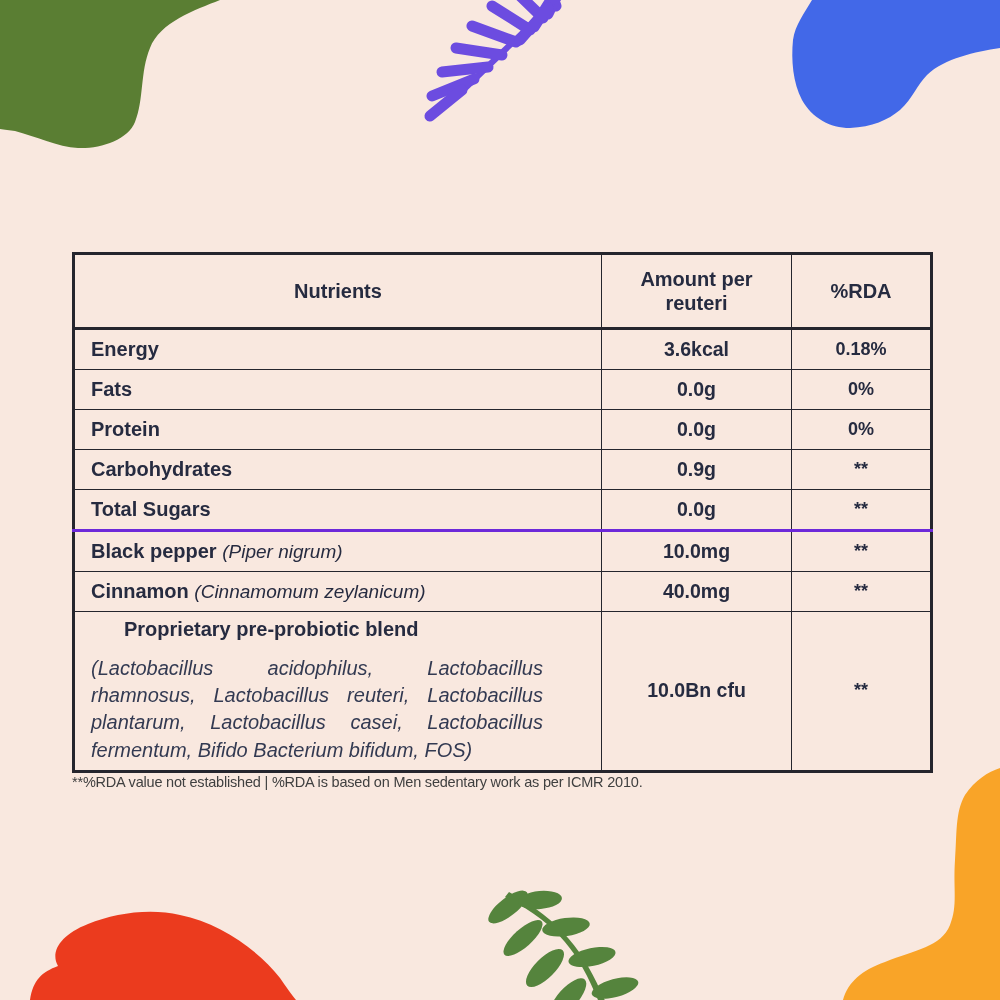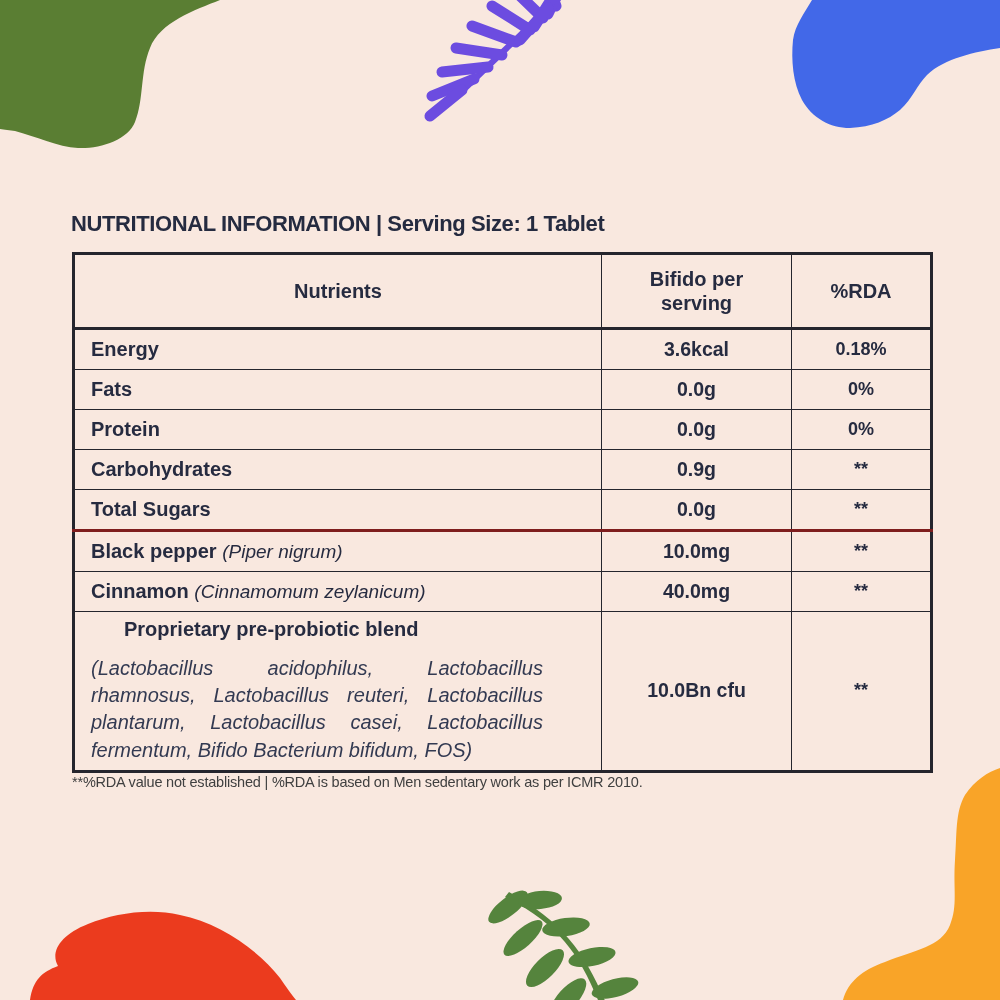--- a/index.html
+++ b/index.html
@@ -26,21 +26,21 @@
   table.nutri th, table.nutri td{
     border:1.5px solid #25252d;
     vertical-align:middle;
   }
   table.nutri thead th{
     height:70px;font-size:20px;font-weight:700;text-align:center;
     border-bottom:3px solid #25252d;line-height:1.2;
   }
   table.nutri thead th.amount{padding:0 28px;}
   tbody td{height:37px;font-size:20px;}
-  tbody tr.section td{border-top:3px solid #7f1d1d;}
+  tbody tr.section td{border-top:3px solid #6d28d9;}
   td.label{text-align:left;padding-left:16px;font-weight:700;}
   td.label .latin{font-weight:400;font-style:italic;font-size:19px;}
   td.val,td.rda{text-align:center;font-weight:700;font-size:19.5px;}
   td.rda{font-size:18px;}
   tr.blend td{height:111px;}
   tr.blend td.label{padding-top:6px;padding-bottom:6px;vertical-align:middle;}
   .blend-title{font-size:20px;font-weight:700;line-height:1.15;margin-left:33px;}
   .blend-sub{
     font-style:italic;font-weight:400;font-size:20px;line-height:1.36;
     text-align:justify;width:452px;color:#333a52;margin-top:14px;
@@ -87,32 +87,31 @@
       <ellipse cx="545" cy="968" rx="25" ry="10" transform="rotate(-45 545 968)"></ellipse>
       <ellipse cx="592" cy="957" rx="24" ry="9" transform="rotate(-12 592 957)"></ellipse>
       <ellipse cx="568" cy="998" rx="25" ry="10" transform="rotate(-48 568 998)"></ellipse>
       <ellipse cx="615" cy="988" rx="24" ry="9" transform="rotate(-15 615 988)"></ellipse>
     </g>
     <path d="M1000,768 C988,772 975,780 965,795 C955,812 957,835 955,860
              C953,890 958,905 950,925 C941,947 915,950 885,962
              C862,970 848,982 843,1000 L1000,1000 Z" fill="#f9a428"></path>
   </svg>
 
-  <div class="page-title">NUTRITIONAL INFORMATION | Serving Size: 1 Tablet</div>
 
   <table class="nutri">
     <colgroup>
         <col class="c1">
         <col class="c2">
         <col class="c3">
       </colgroup>
     <thead>
       <tr>
         <th>Nutrients</th>
-        <th class="amount">Bifido per serving</th>
+        <th class="amount">Amount per reuteri</th>
         <th>%RDA</th>
       </tr>
     </thead>
     <tbody>
       <tr>
         <td class="label">Energy</td>
         <td class="val">3.6kcal</td>
         <td class="rda">0.18%</td>
       </tr>
       <tr>

